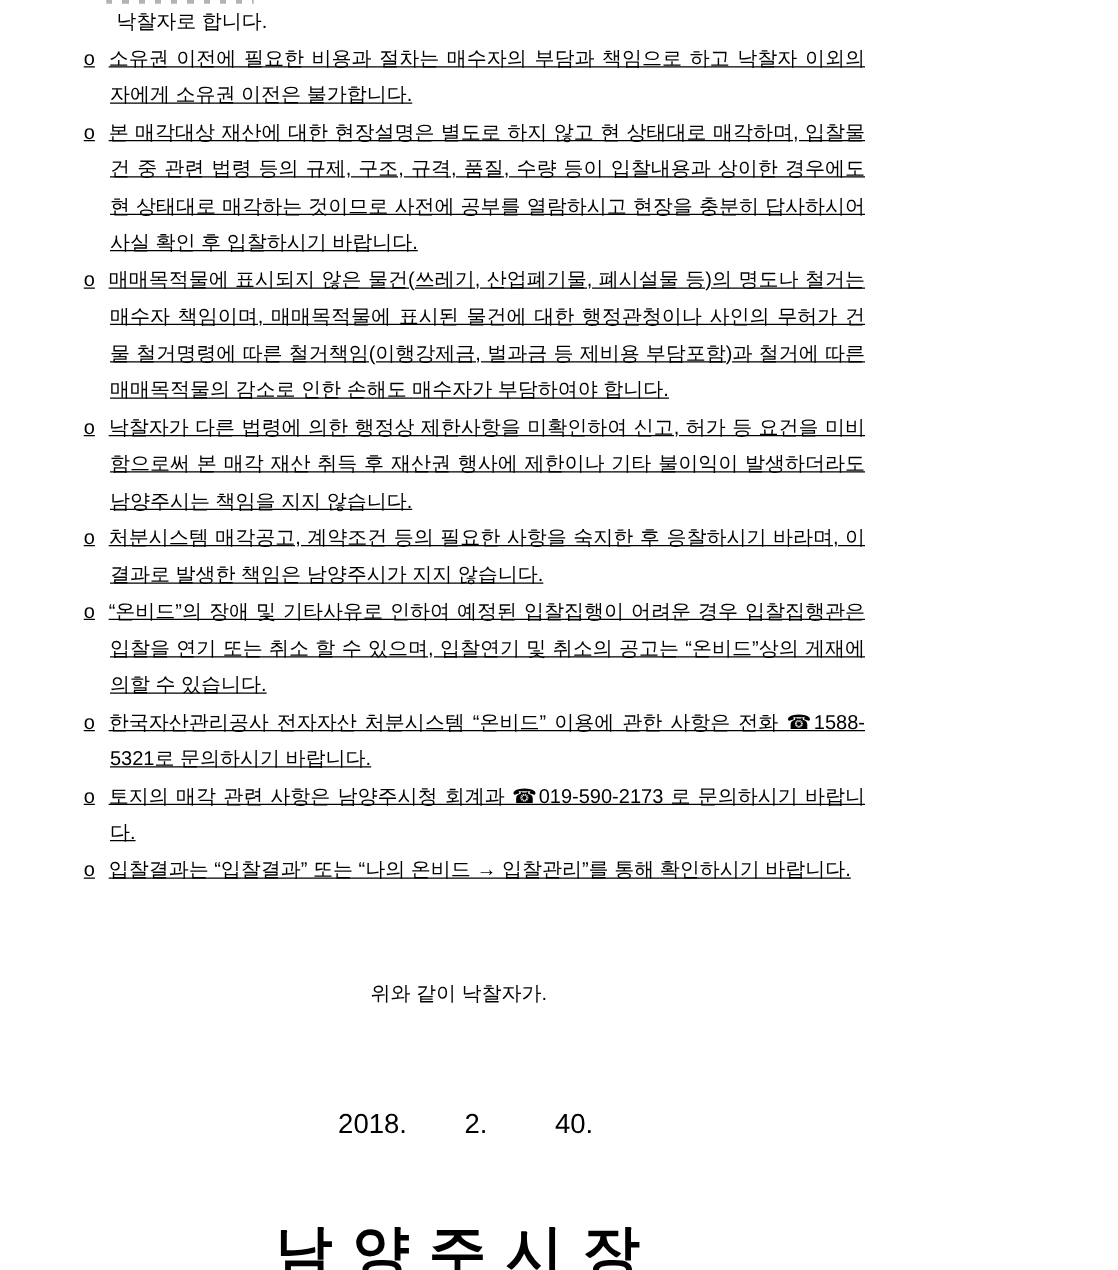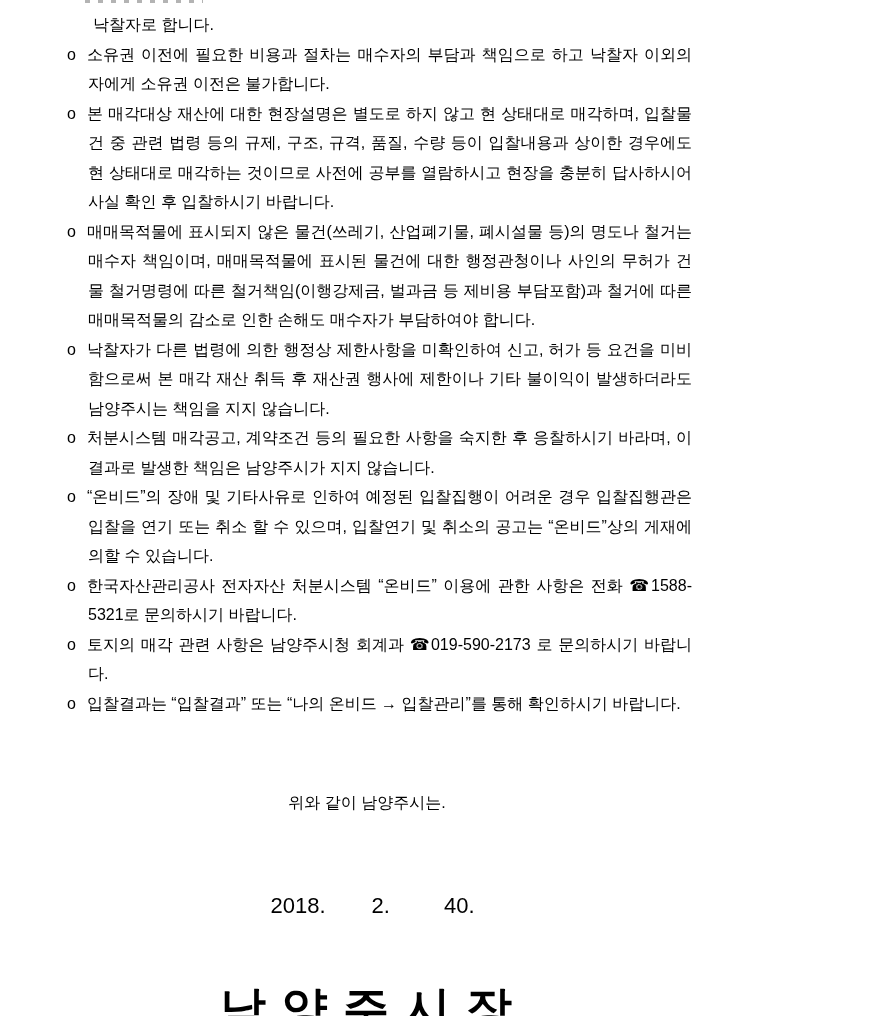--- a/index.html
+++ b/index.html
@@ -14,40 +14,41 @@
     color: #000000;
     font-family: "Liberation Sans", "DejaVu Sans", sans-serif;
     font-size: 16px;
     line-height: 29.5px;
     position: relative;
   }
   .page {
     position: relative;
     width: 734px;
     height: 1016px;
-    padding-top: 10px;
+    padding-top: 3px;
     box-sizing: border-box;
   }
   
   .artifact {
     position: absolute;
     top: 0;
     left: 85px;
     width: 118px;
     height: 3px;
     background: repeating-linear-gradient(90deg, #9a9a9a 0 5px, transparent 5px 13px);
     opacity: 0.75;
   }
   .intro {
     margin-left: 93px;
     margin-right: 42px;
   }
   .bullets {
     margin-left: 67px;
     margin-right: 42px;
+    text-decoration: underline;
   }
   .bullet {
     padding-left: 21px;
     text-indent: -21px;
     text-align: justify;
   }
   .bullet .marker {
     margin-right: 11px;
   }
   .attachment {
@@ -95,21 +96,21 @@
     <div class="bullet"><span class="marker">o</span><span>매매목적물에 표시되지 않은 물건(쓰레기, 산업폐기물, 폐시설물 등)의 명도나 철거는 매수자 책임이며, 매매목적물에 표시된 물건에 대한 행정관청이나 사인의 무허가 건물 철거명령에 따른 철거책임(이행강제금, 벌과금 등 제비용 부담포함)과 철거에 따른 매매목적물의 감소로 인한 손해도 매수자가 부담하여야 합니다.</span></div>
     <div class="bullet"><span class="marker">o</span><span>낙찰자가 다른 법령에 의한 행정상 제한사항을 미확인하여 신고, 허가 등 요건을 미비함으로써 본 매각 재산 취득 후 재산권 행사에 제한이나 기타 불이익이 발생하더라도 남양주시는 책임을 지지 않습니다.</span></div>
     <div class="bullet"><span class="marker">o</span><span>처분시스템 매각공고, 계약조건 등의 필요한 사항을 숙지한 후 응찰하시기 바라며, 이 결과로 발생한 책임은 남양주시가 지지 않습니다.</span></div>
     <div class="bullet"><span class="marker">o</span><span>“온비드”의 장애 및 기타사유로 인하여 예정된 입찰집행이 어려운 경우 입찰집행관은 입찰을 연기 또는 취소 할 수 있으며, 입찰연기 및 취소의 공고는 “온비드”상의 게재에 의할 수 있습니다.</span></div>
     <div class="bullet"><span class="marker">o</span><span>한국자산관리공사 전자자산 처분시스템 “온비드” 이용에 관한 사항은 전화 ☎1588-5321로 문의하시기 바랍니다.</span></div>
     <div class="bullet"><span class="marker">o</span><span>토지의 매각 관련 사항은 남양주시청 회계과 ☎019-590-2173 로 문의하시기 바랍니다.</span></div>
     <div class="bullet"><span class="marker">o</span><span>입찰결과는 “입찰결과” 또는 “나의 온비드 → 입찰관리”를 통해 확인하시기 바랍니다.</span></div>
   </div>
 
 
-  <div class="closing">위와 같이 남양주시는.</div>
+  <div class="closing">위와 같이 낙찰자가.</div>
 
   <div class="date-line">
     <span>2018.</span>
     <span class="sep-a"></span>
     <span>2.</span>
     <span class="sep-b"></span>
     <span>40.</span>
   </div>
 
   <div class="signature">남 양 주 시 장</div>

